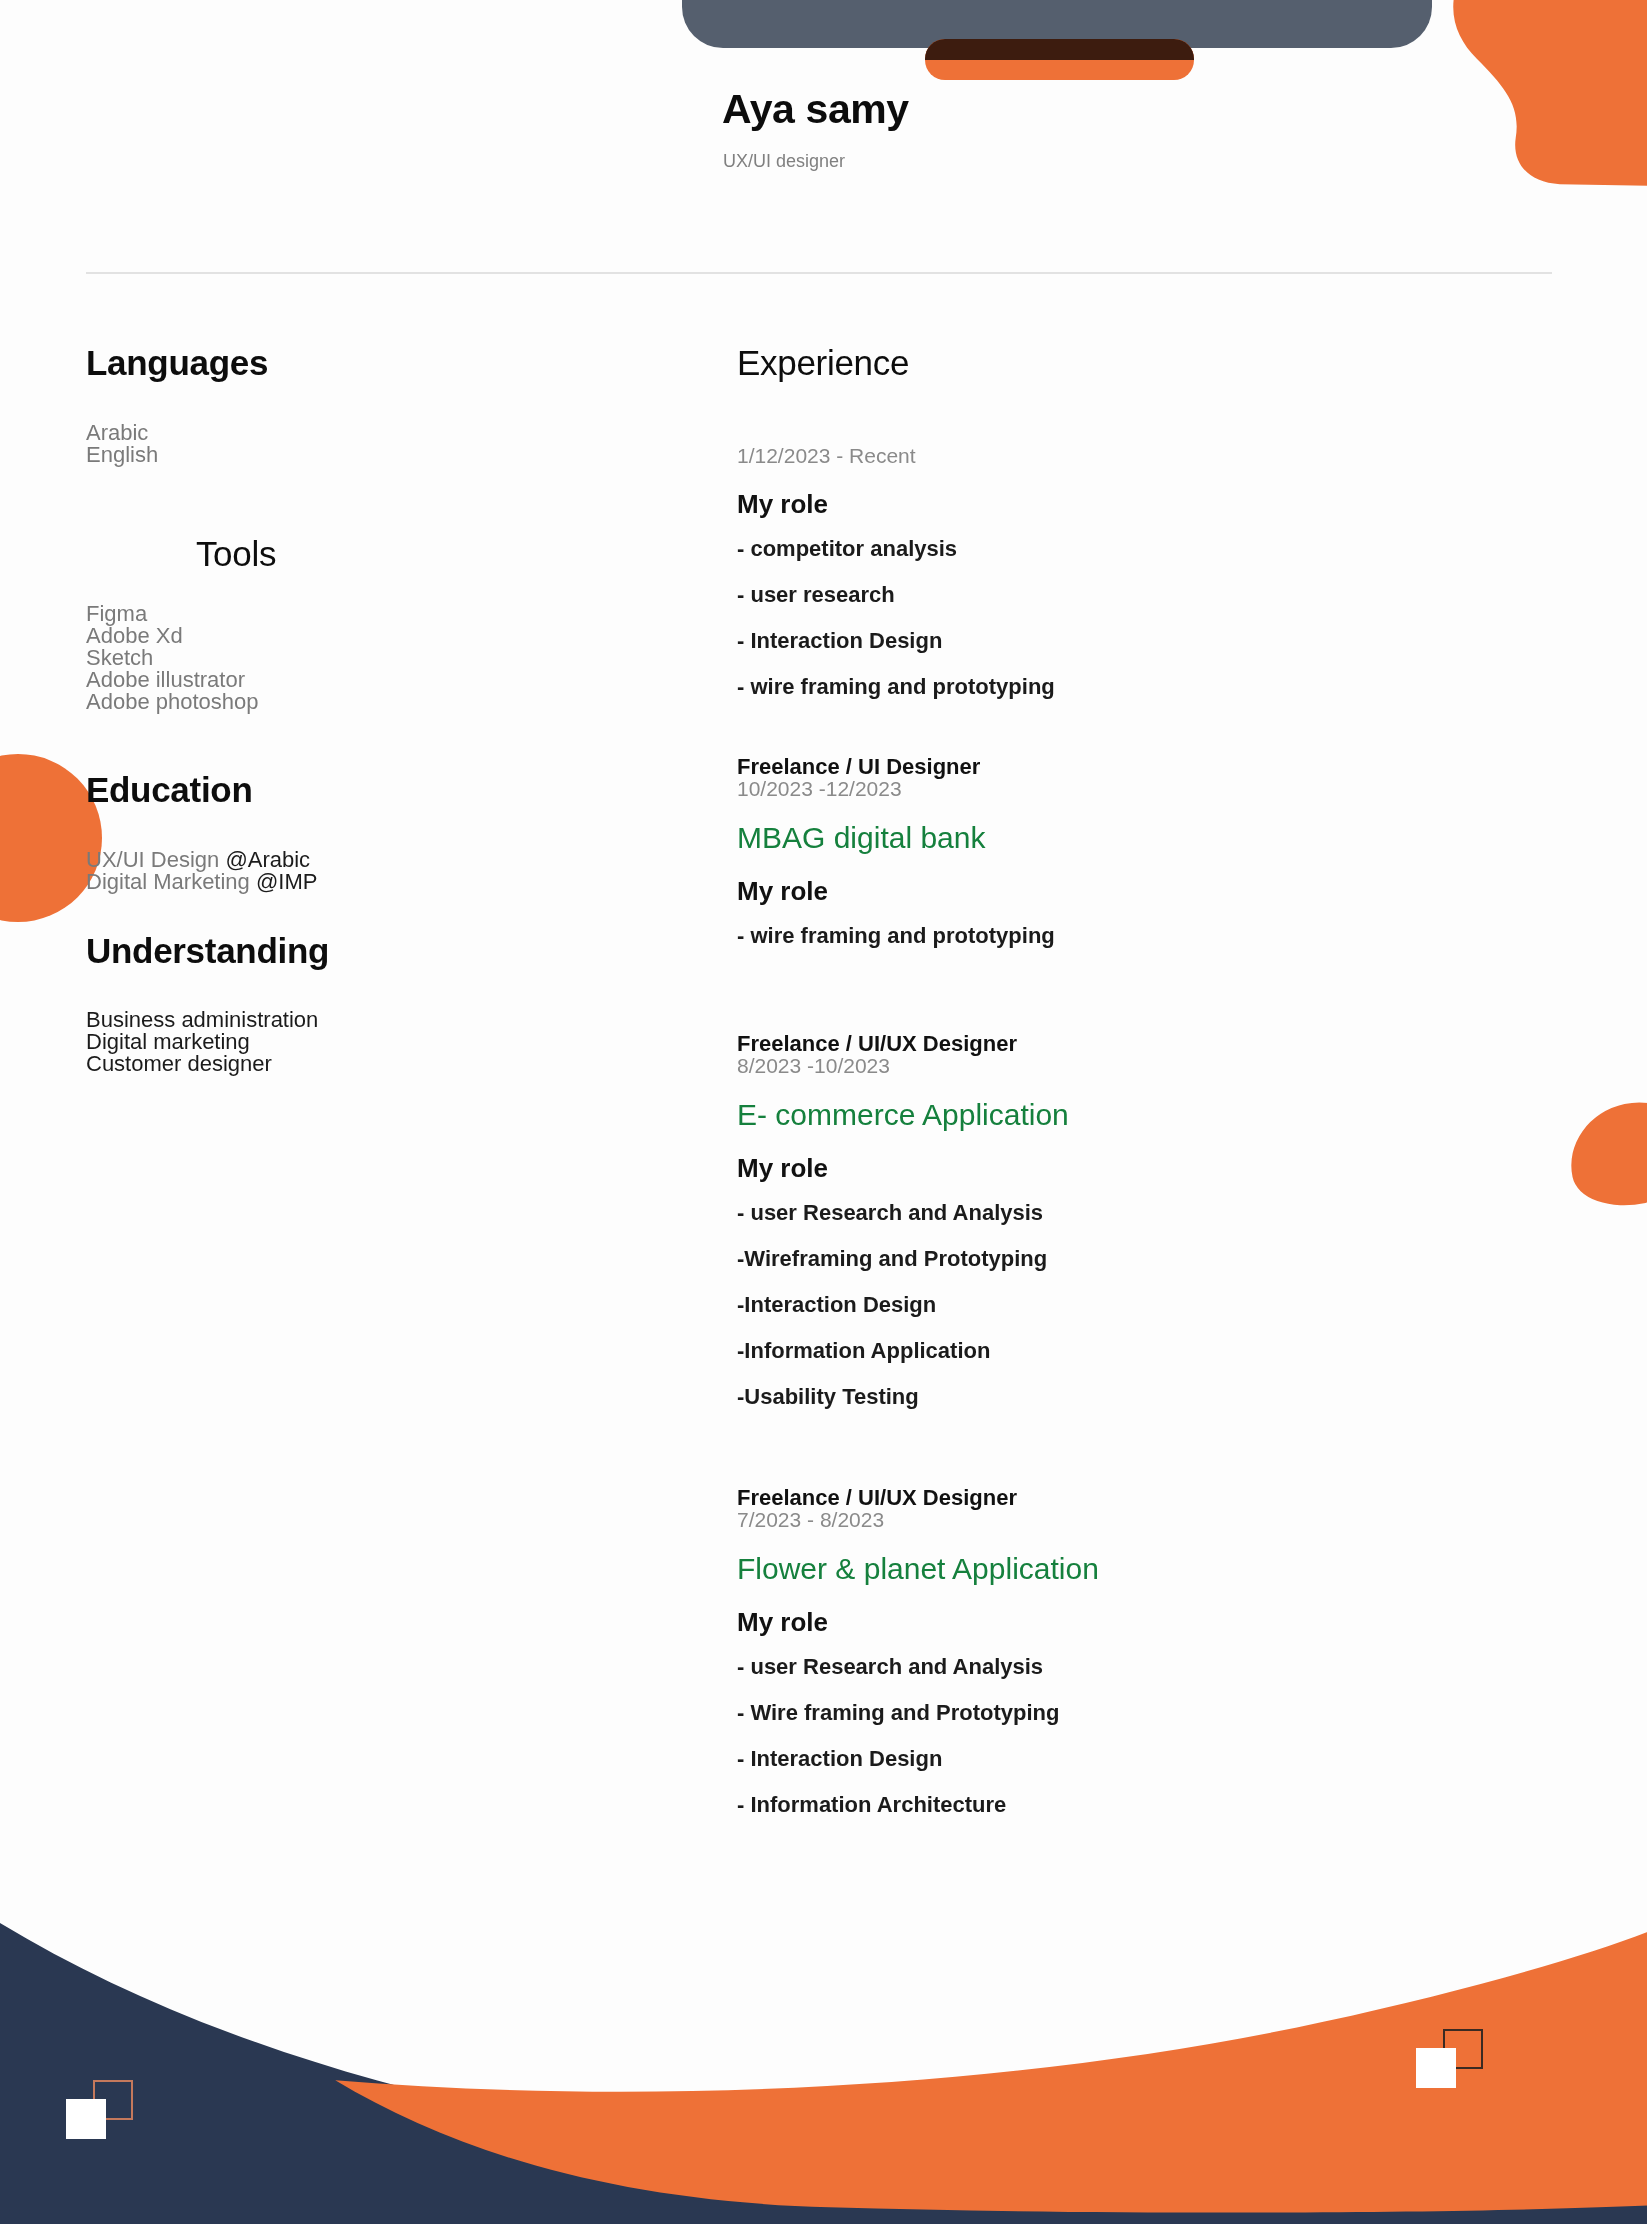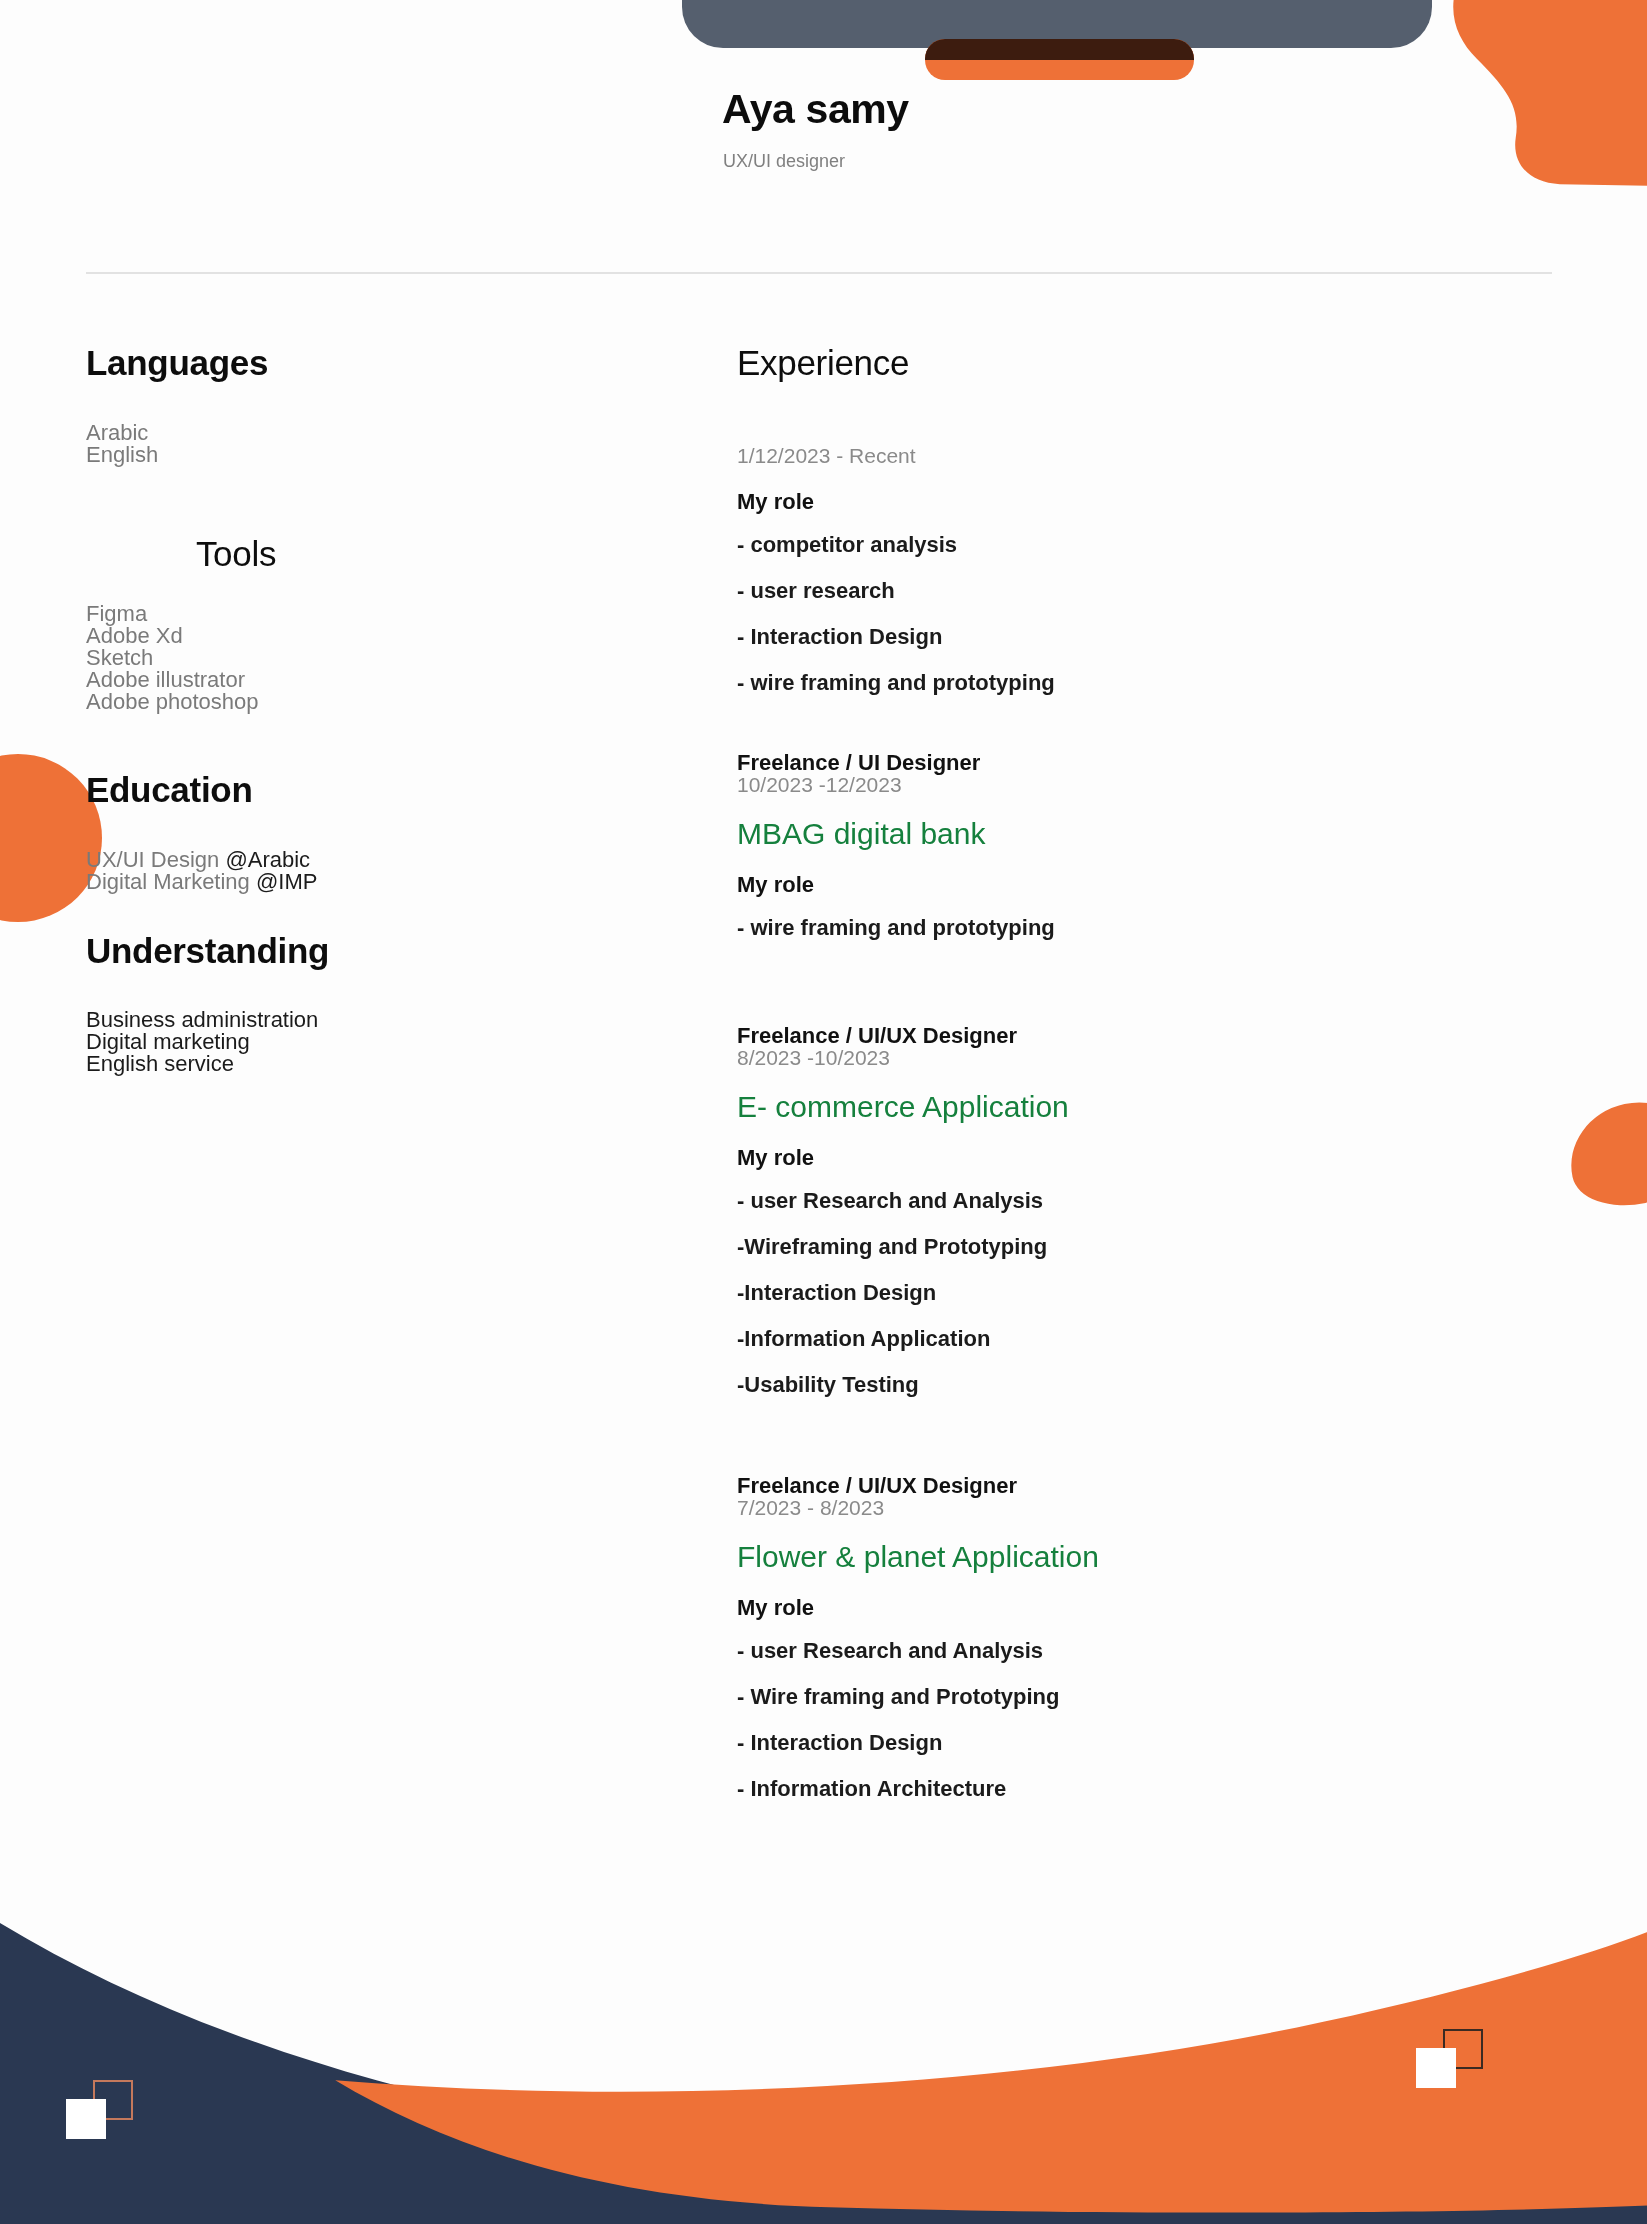--- a/index.html
+++ b/index.html
@@ -137,21 +137,21 @@
   .exp-head {
     font-size: 22px; font-weight: bold; color: #111; line-height: 1.0;
   }
   .exp-date {
     font-size: 21px; color: #8a8a8a; line-height: 1.0; 
   }
   .exp-project {
     font-size: 30px; color: #15803d; line-height: 1.0; margin-top: 24px;
   }
   .exp-myrole {
-    font-size: 22px; font-weight: bold; color: #111; line-height: 1.0; margin-top: 25px;
+    font-size: 26px; font-weight: bold; color: #111; line-height: 1.0; margin-top: 25px;
   }
   .exp-bullets { list-style: none; margin-top: 21px; font-weight: bold; }
   .exp-bullets li {
     font-size: 22px; color: #1b1b1b; line-height: 1.0; margin-bottom: 24px;
   }
   .exp-block { margin-bottom: 0; }
 </style>
 </head>
 <body>
 
@@ -232,21 +232,21 @@
     </div>
 
     <div class="gap-s"></div>
 
     <div>
       <div class="sec-title">Understanding</div>
       <div class="gap-s"></div>
       <ul class="plain und-list">
         <li class="item-dark">Business administration</li>
         <li class="item-dark">Digital marketing</li>
-        <li class="item-dark">English service</li>
+        <li class="item-dark">Customer designer</li>
       </ul>
     </div>
   </div>
 
   <div class="col-right">
     <div class="sec-title light">Experience</div>
 
     <div style="height:62px"></div>
 
     <div class="exp-block">

